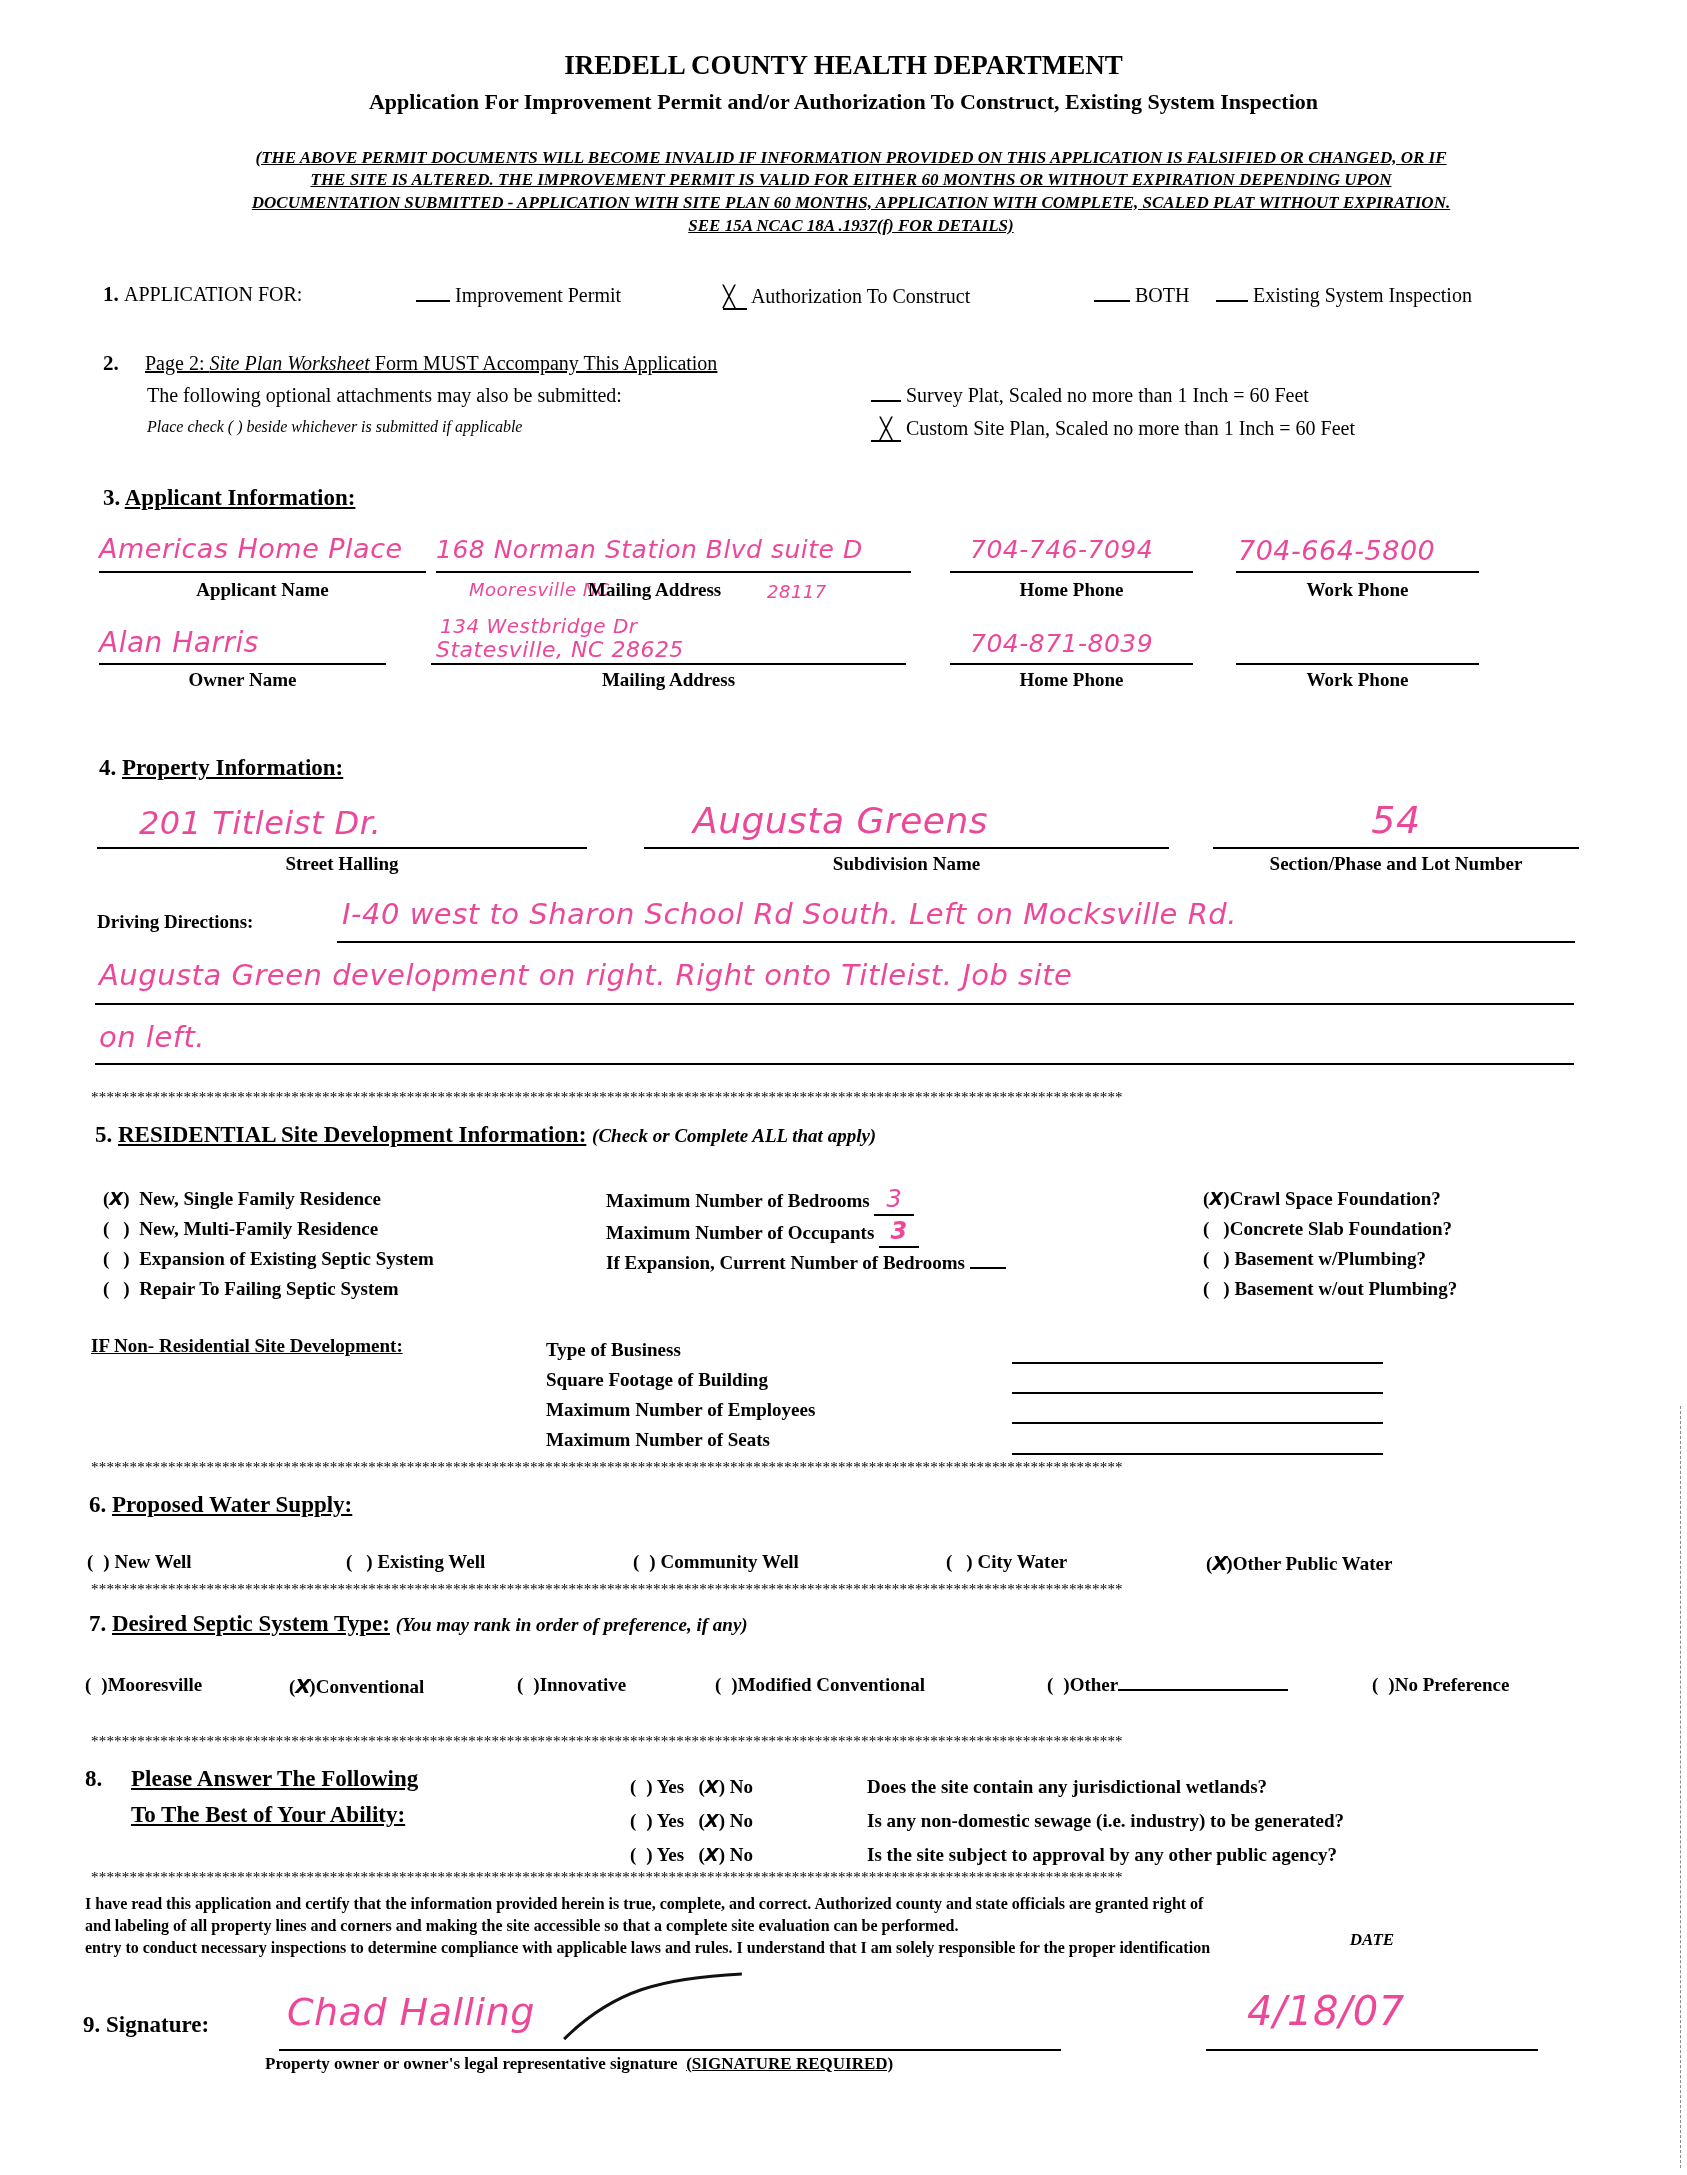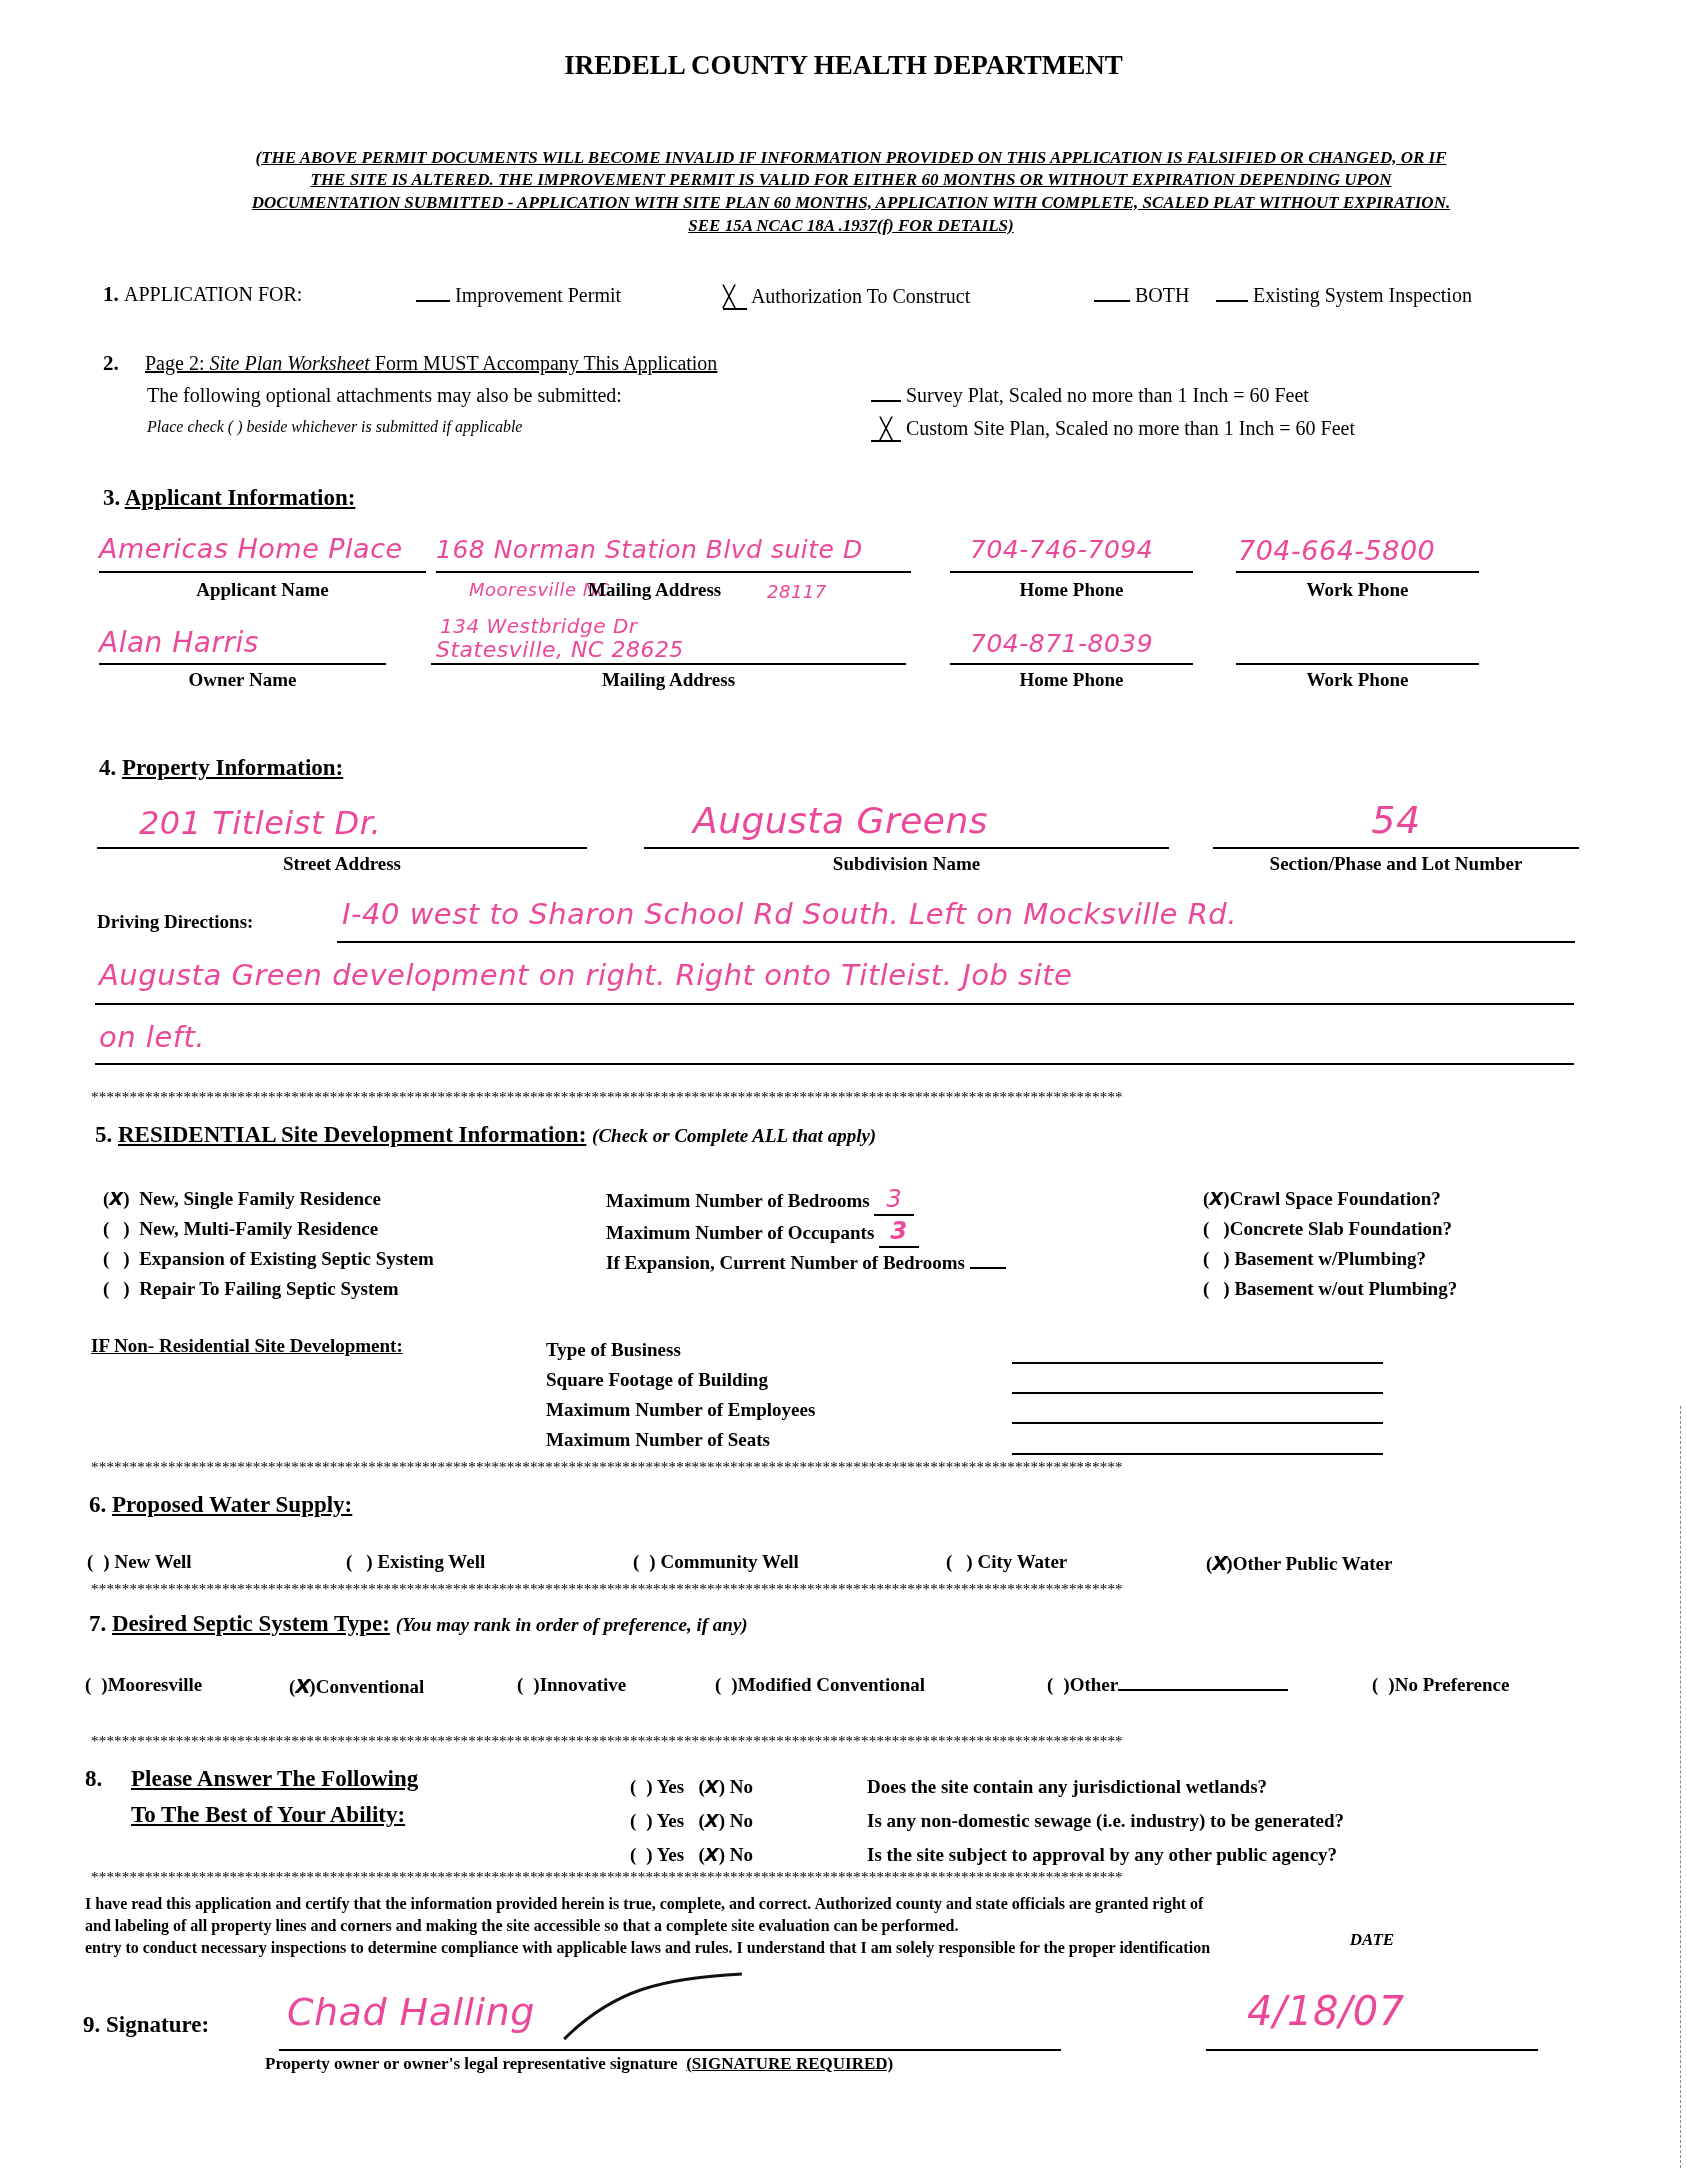--- a/index.html
+++ b/index.html
@@ -26,20 +26,21 @@
   .sec { font-size: 23px; font-weight: bold; }
   .mark { font-family: "DejaVu Sans", sans-serif; font-style: italic; font-size: 24px; }
   .right-edge { position: absolute; right: 6px; top: 1406px; width: 0; height: 762px; border-right: 1px dashed #888; }
 </style>
 </head>
 <body>
 
 <div class="page">
 
   <div class="abs title center" style="left:0; width:1687px; top:50px;">IREDELL COUNTY HEALTH DEPARTMENT</div>
+  <div class="abs subtitle center" style="left:0; width:1687px; top:89px;">Application For Improvement Permit and/or Authorization To Construct, Existing System Inspection</div>
 
   <div class="abs notice" style="left:59px; width:1584px; top:147px;">(THE ABOVE PERMIT DOCUMENTS  WILL BECOME INVALID IF INFORMATION PROVIDED ON THIS APPLICATION IS FALSIFIED OR CHANGED, OR IF</div>
   <div class="abs notice" style="left:59px; width:1584px; top:169px;">THE SITE IS ALTERED.  THE IMPROVEMENT PERMIT IS VALID FOR EITHER 60 MONTHS OR WITHOUT EXPIRATION DEPENDING UPON</div>
   <div class="abs notice" style="left:59px; width:1584px; top:192px;">DOCUMENTATION SUBMITTED - APPLICATION WITH SITE PLAN 60 MONTHS, APPLICATION WITH COMPLETE, SCALED  PLAT WITHOUT EXPIRATION.</div>
   <div class="abs notice" style="left:59px; width:1584px; top:215px;">SEE 15A NCAC 18A .1937(f) FOR DETAILS)</div>
 
   <div class="abs f21 b" style="left:103px; top:282px;">
     <span>1.</span>
     <span style="font-weight:normal; font-size:20px;">APPLICATION FOR:</span>
   </div>
@@ -115,21 +116,21 @@
   <div class="line" style="left:1236px; top:663px; width:243px;"></div>
   <div class="abs f19 b center" style="left:1236px; width:243px; top:669px;">Work Phone</div>
 
   <div class="abs sec" style="left:99px; top:755px;">
     <span>4.</span>
     <span class="u">Property Information:</span>
   </div>
 
   <div class="abs hw" style="left:139px; top:804px; font-size:32px;">201 Titleist Dr.</div>
   <div class="line" style="left:97px; top:847px; width:490px;"></div>
-  <div class="abs f19 b center" style="left:97px; width:490px; top:853px;">Street Address</div>
+  <div class="abs f19 b center" style="left:97px; width:490px; top:853px;">Street Halling</div>
 
   <div class="abs hw" style="left:693px; top:800px; font-size:36px;">Augusta Greens</div>
   <div class="line" style="left:644px; top:847px; width:525px;"></div>
   <div class="abs f19 b center" style="left:644px; width:525px; top:853px;">Subdivision Name</div>
 
   <div class="abs hw center" style="left:1213px; width:366px; top:798px; font-size:38px;">54</div>
   <div class="line" style="left:1213px; top:847px; width:366px;"></div>
   <div class="abs f19 b center" style="left:1213px; width:366px; top:853px;">Section/Phase and Lot Number</div>
 
   <div class="abs f19 b" style="left:97px; top:911px;">Driving Directions:</div>

